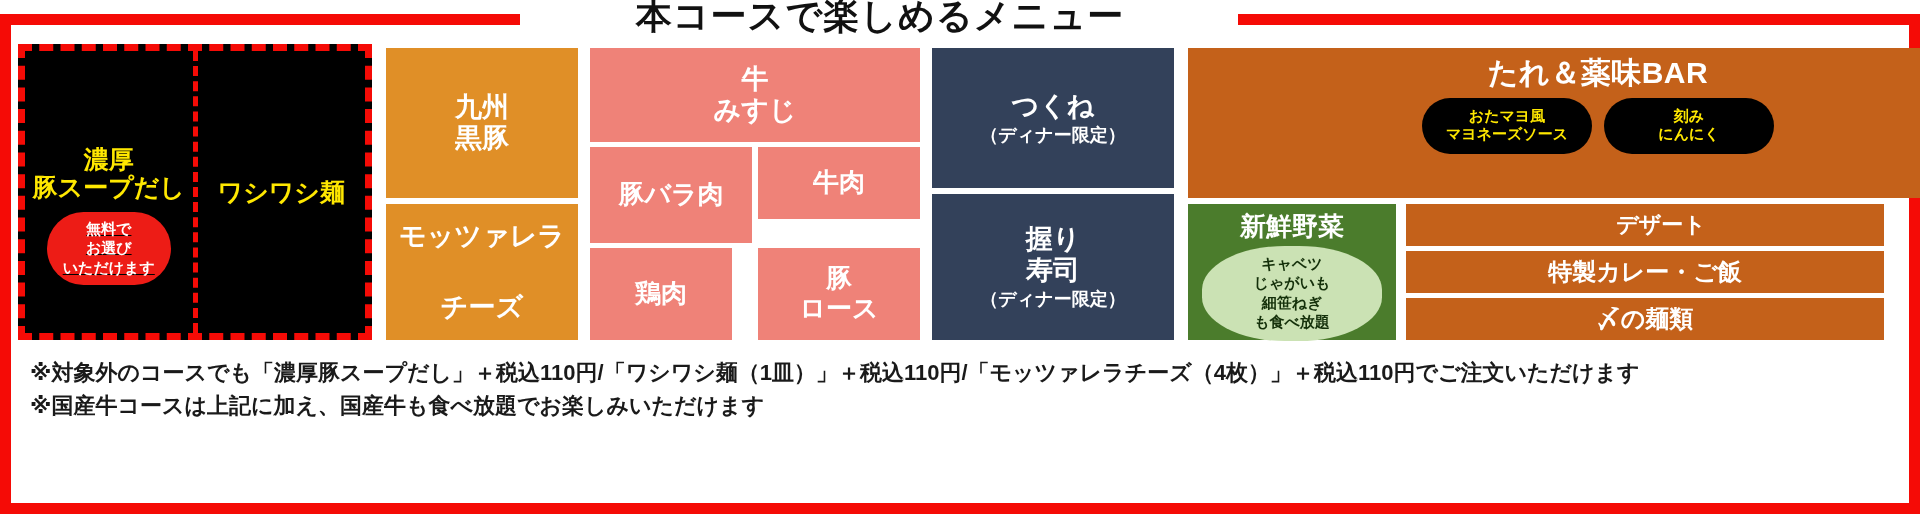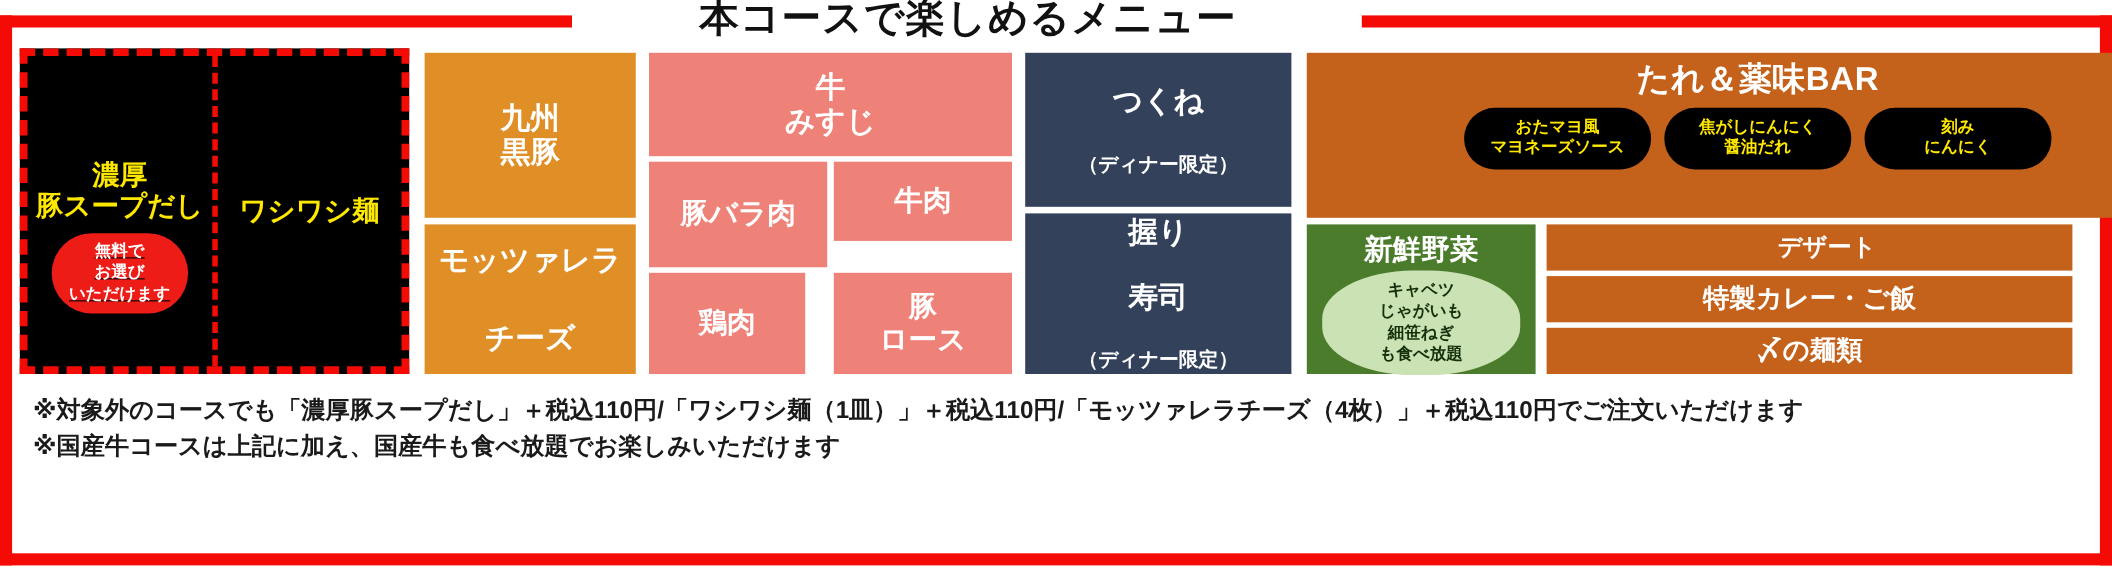--- a/index.html
+++ b/index.html
@@ -81,21 +81,21 @@
 
   
   .salmon{background:#ef8278;}
   .gyu-misuji{left:572px;top:4px;width:330px;height:94px;font-size:27px;}
   .butabara  {left:572px;top:103px;width:162px;height:96px;font-size:26px;}
   .gyuniku   {left:740px;top:103px;width:162px;height:72px;font-size:26px;}
   .toriniku  {left:572px;top:204px;width:142px;height:92px;font-size:26px;}
   .butaroasu {left:740px;top:204px;width:162px;height:92px;font-size:26px;}
 
   
-  .navy{background:#33415a;gap:28px;}
+  .navy{background:#33415a;}
   .tsukune{left:914px;top:4px;width:242px;height:140px;font-size:27px;}
   .sushi  {left:914px;top:150px;width:242px;height:146px;font-size:27px;}
   .sub{font-size:18px;font-weight:bold;margin-top:3px;}
 
   
   .brown{background:#c4611a;}
   .tare{
     left:1170px;top:4px;width:820px;height:150px;
     justify-content:flex-start;padding-top:8px;
   }
@@ -203,24 +203,20 @@
   </div>
 
   <div class="tile brown tare">
     <div class="tare-title">たれ＆薬味BAR</div>
     <div class="tare-pills">
       <div class="tare-pill">
         <span>おたマヨ風</span><br>
         <span>マヨネーズソース</span>
       </div>
       <div class="tare-pill">
-        <span>焦がしにんにく</span><br>
-        <span>醤油だれ</span>
-      </div>
-      <div class="tare-pill">
         <span>刻み</span><br>
         <span>にんにく</span>
       </div>
     </div>
   </div>
 
   <div class="tile green yasai">
     <div class="yasai-title">新鮮野菜</div>
     <div class="yasai-blob">
       <span>キャベツ</span><br>

